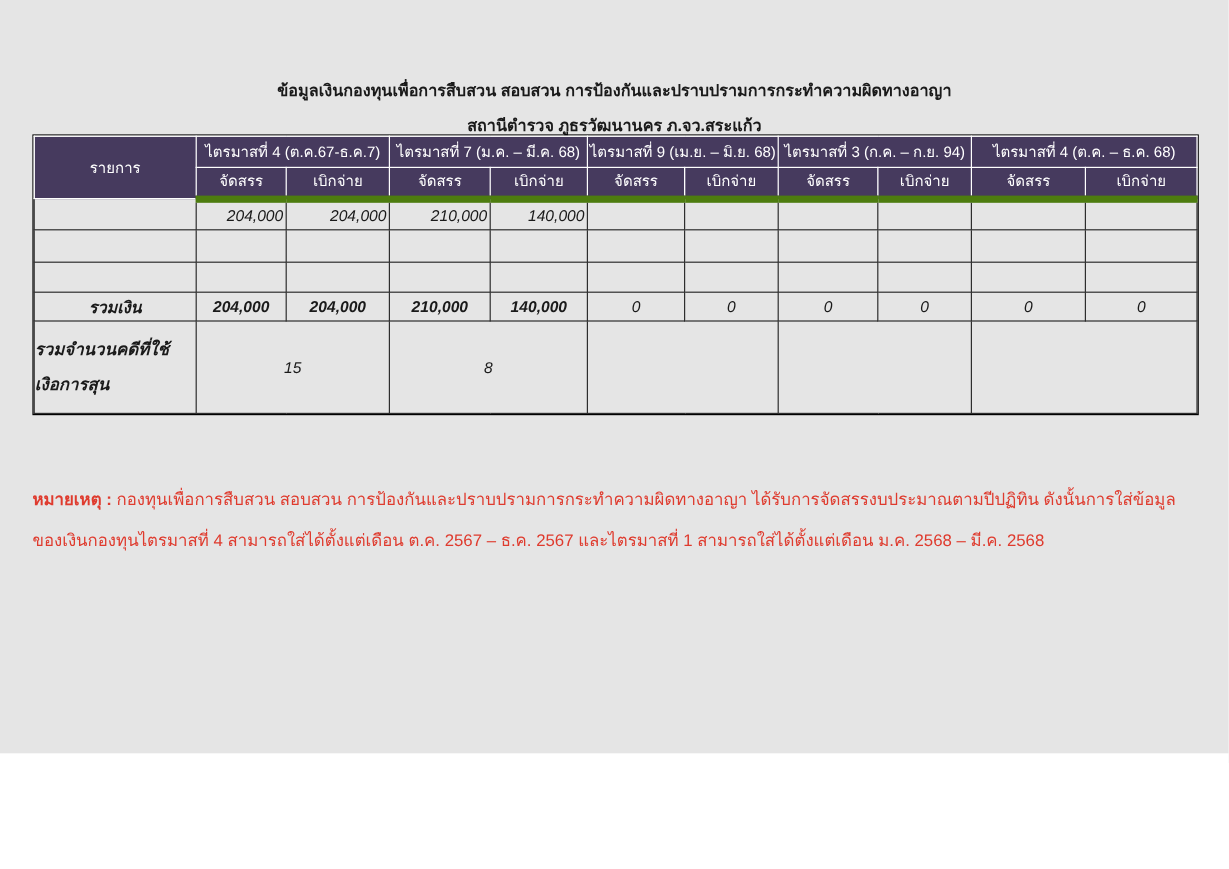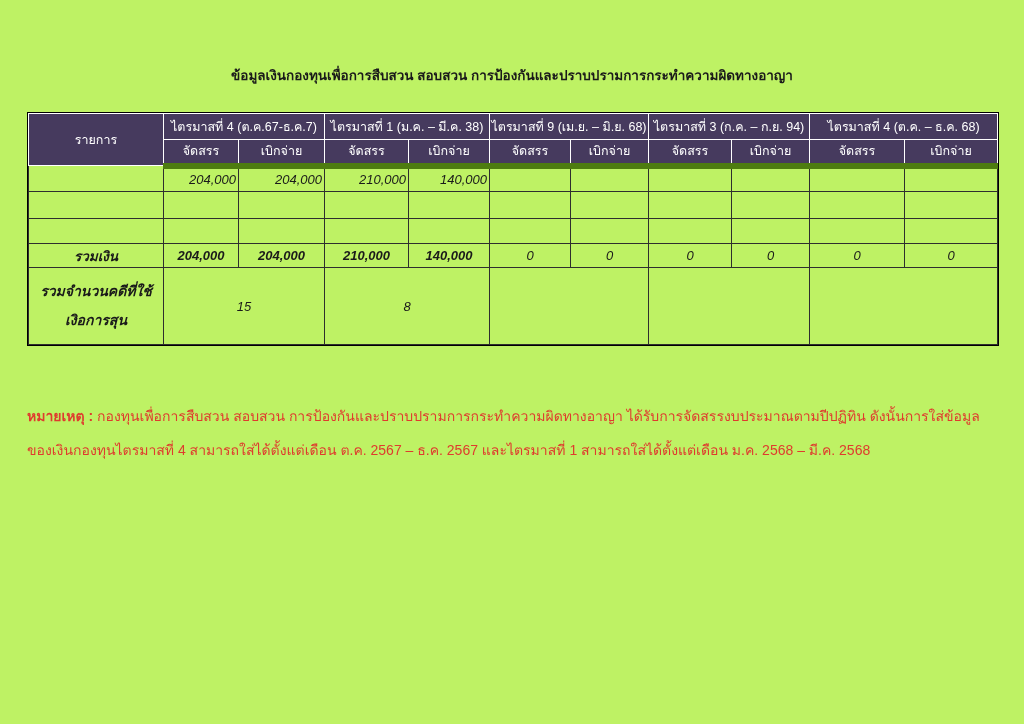--- a/index.html
+++ b/index.html
@@ -1,22 +1,22 @@
 <!DOCTYPE html>
 <html><head>
 <meta charset="utf-8">
 <style>
   * { margin: 0; padding: 0; box-sizing: border-box; }
   html, body { background: #ffffff; }
   body { font-family: "Liberation Sans", sans-serif; }
   .page {
     position: relative;
     width: 1024px;
-    height: 724px;
-    background: #bef264;
+    height: 628px;
+    background: #e5e5e5;
     overflow: hidden;
   }
   .doc-title {
     position: absolute;
     top: 64px;
     left: 0;
     width: 100%;
     text-align: center;
     font-size: 13.5px;
     font-weight: bold;
@@ -64,21 +64,20 @@
   }
   table.fund td.num   { text-align: right;  padding-right: 2px; }
   table.fund td.ctr   { text-align: center; }
   table.fund td.bold  { font-weight: bold; }
   table.fund td.rowlabel {
     text-align: center;
     font-weight: bold;
     font-size: 13.5px;
   }
   table.fund td.caselabel {
-    text-align: center;
     font-weight: bold;
     font-size: 14px;
     white-space: normal;
     line-height: 29px;
   }
   tr.r-head1  { height: 26px; }
   tr.r-head2  { height: 26px; }
   tr.r-data1  { height: 26px; }
   tr.r-data2  { height: 27px; }
   tr.r-data3  { height: 25px; }
@@ -94,41 +93,42 @@
     color: #df3b2e;
   }
   .note .note-label { font-weight: bold; }
 </style>
 </head>
 <body>
 
 <div class="page">
 
   <div class="doc-title">ข้อมูลเงินกองทุนเพื่อการสืบสวน สอบสวน การป้องกันและปราบปรามการกระทำความผิดทางอาญา</div>
+  <div class="doc-subtitle">สถานีตำรวจ ภูธรวัฒนานคร ภ.จว.สระแก้ว</div>
 
   <div class="tablewrap">
     <table class="fund">
       <colgroup>
         <col style="width:135px">
         <col style="width:75px">
           <col style="width:86px">
         <col style="width:84px">
           <col style="width:81px">
         <col style="width:81px">
           <col style="width:78px">
         <col style="width:83px">
           <col style="width:78px">
         <col style="width:95px">
           <col style="width:93px">
       </colgroup>
       <thead>
         <tr class="r-head1">
           <th rowspan="2">รายการ</th>
           <th colspan="2">ไตรมาสที่ 4 (ต.ค.67-ธ.ค.7)</th>
-          <th colspan="2">ไตรมาสที่ 1 (ม.ค. – มี.ค. 38)</th>
+          <th colspan="2">ไตรมาสที่ 7 (ม.ค. – มี.ค. 68)</th>
           <th colspan="2">ไตรมาสที่ 9 (เม.ย. – มิ.ย. 68)</th>
           <th colspan="2">ไตรมาสที่ 3 (ก.ค. – ก.ย. 94)</th>
           <th colspan="2">ไตรมาสที่ 4 (ต.ค. – ธ.ค. 68)</th>
         </tr>
         <tr class="r-head2 subhead">
           <th>จัดสรร</th>
           <th>เบิกจ่าย</th>
           <th>จัดสรร</th>
           <th>เบิกจ่าย</th>
           <th>จัดสรร</th>

